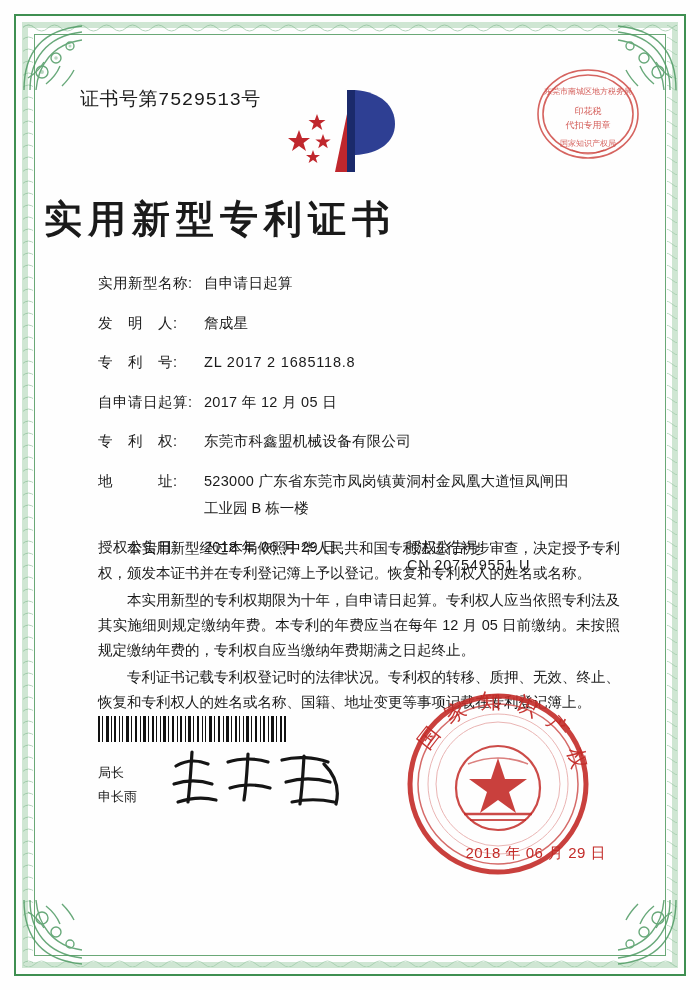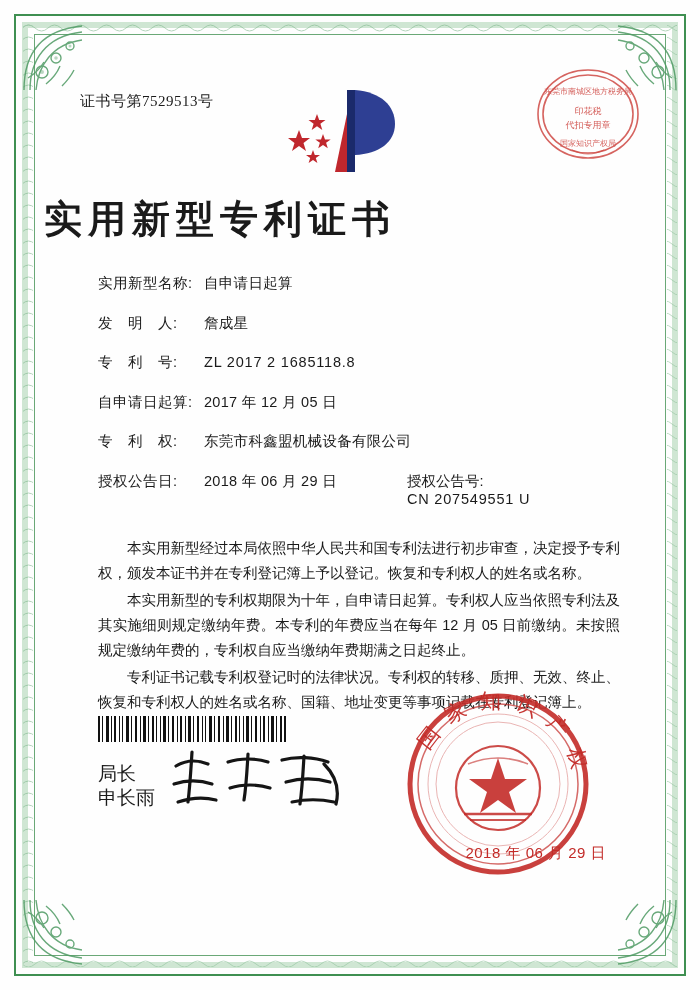--- a/index.html
+++ b/index.html
@@ -63,24 +63,24 @@
 
   
   .content {
     position: absolute;
     left: 44px; top: 44px; right: 44px; bottom: 44px;
   }
 
   .cert-no {
     position: absolute;
     left: 36px;
-    top: 48px;
-    font-size: 15px;
+    top: 42px;
+    font-size: 19px;
     letter-spacing: .5px;
-    font-family: Liberation Serif, serif;
+    font-family: Liberation Mono, monospace;
   }
 
   
   .emblem {
     position: absolute;
     left: 50%;
     transform: translateX(-50%);
     top: 40px;
     width: 130px;
     height: 92px;
@@ -175,22 +175,22 @@
     top: 672px;
     width: 188px;
     height: 26px;
   }
 
   
   .sig-block {
     position: absolute;
     left: 54px;
     top: 718px;
-    font-size: 19px;
-    font-family: Liberation Serif, serif;
+    font-size: 13px;
+    font-family: Liberation Mono, monospace;
     line-height: 24px;
   }
   .sig-hand {
     position: absolute;
     left: 120px;
     top: 700px;
     width: 190px;
     height: 70px;
   }
 
@@ -353,20 +353,25 @@
       <div class="field">
         <span class="lbl">自申请日起算:</span>
         <span class="val">2017 年 12 月 05 日</span>
       </div>
 
       <div class="field">
         <span class="lbl">专　利　权:</span>
         <span class="val">东莞市科鑫盟机械设备有限公司</span>
       </div>
 
+      <div class="field">
+        <span class="lbl">地　　　址:</span>
+        <span class="val">523000  广东省东莞市凤岗镇黄洞村金凤凰大道恒凤闸田</span>
+      </div>
+      <div class="addr-second">工业园 B 栋一楼</div>
 
       <div class="field two-col">
         <span class="lbl">授权公告日:</span>
         <span class="val">2018 年 06 月 29 日</span>
         <span class="col2">
           <span class="lbl2">授权公告号:</span>
           <span class="val mono">CN 207549551 U</span>
         </span>
       </div>
     </div>

